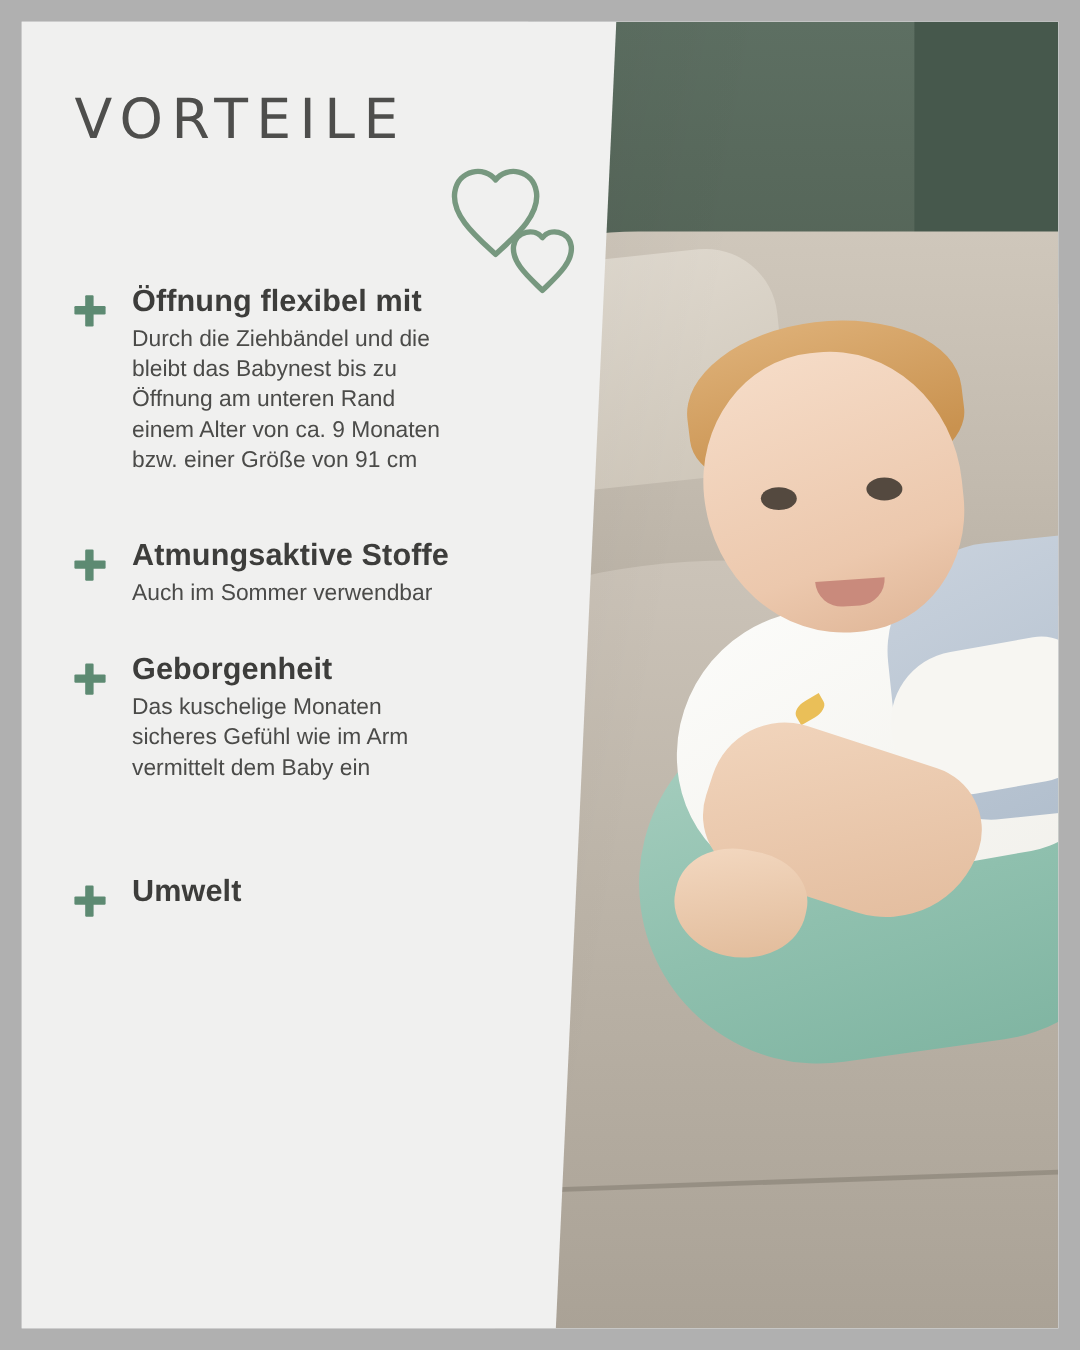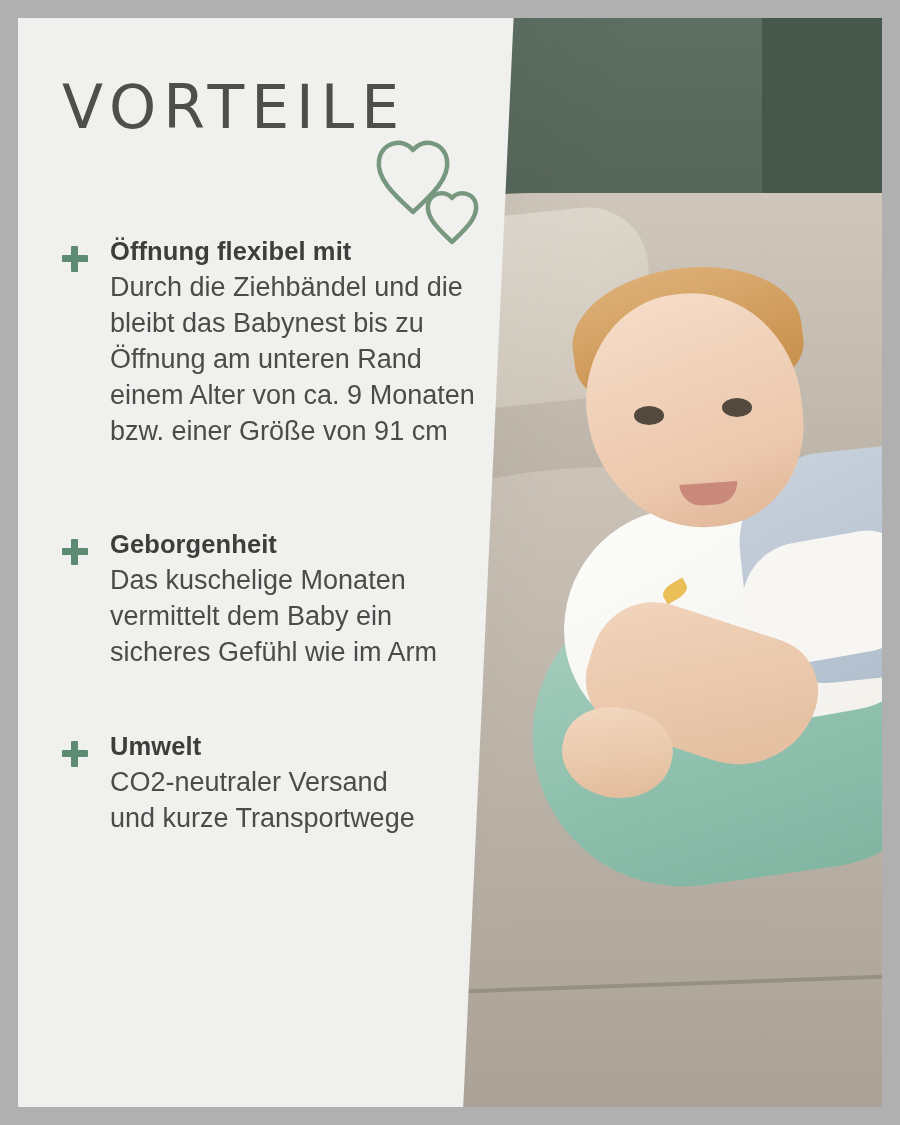--- a/index.html
+++ b/index.html
@@ -194,21 +194,21 @@
     left: 0; top: 0;
     width: 520px;
     height: 1089px;
   }
 
   .title {
     position: absolute;
     left: 44px;
     top: 54px;
     font-family: "DejaVu Sans", sans-serif;
-    font-size: 60px;
+    font-size: 46px;
     letter-spacing: 7px;
     color: #4e4e4c;
     font-weight: 400;
   }
 
   .hearts {
     position: absolute;
     left: 350px;
     top: 118px;
   }
@@ -243,21 +243,21 @@
   .b-title {
     margin: 0 0 2px 48px;
     font-size: 25.5px;
     font-weight: bold;
     color: #3d3d3b;
     line-height: 1.25;
     letter-spacing: .1px;
   }
   .b-body {
     margin: 0 0 0 48px;
-    font-size: 27px;
+    font-size: 19px;
     color: #4b4b49;
     line-height: 1.33;
     font-weight: 400;
   }
   .b-body span { display: block; }
 </style>
 </head>
 <body>
 
 <div class="poster">
@@ -312,37 +312,40 @@
           <p class="b-title">Öffnung flexibel mit</p>
           <p class="b-body">
             <span>Durch die Ziehbändel und die</span>
             <span>bleibt das Babynest bis zu</span>
             <span>Öffnung am unteren Rand</span>
             <span>einem Alter von ca. 9 Monaten</span>
             <span>bzw. einer Größe von 91 cm</span>
           </p>
         </div>
 
-
-        <div class="benefit" style="margin-top:80px;">
+        <div class="benefit" style="margin-top:52px;">
+          <span class="plus"></span>
+          <p class="b-title">Atmungsaktive Stoffe</p>
+          <p class="b-body">
+            <span>Auch im Sommer verwendbar</span>
+          </p>
+        </div>
+
+        <div class="benefit" style="margin-top:36px;">
           <span class="plus"></span>
           <p class="b-title">Geborgenheit</p>
           <p class="b-body">
             <span>Das kuschelige Monaten</span>
+            <span>sicheres Gefühl wie im Arm</span>
             <span>vermittelt dem Baby ein</span>
-            <span>sicheres Gefühl wie im Arm</span>
           </p>
         </div>
 
-        <div class="benefit" style="margin-top:60px;">
+        <div class="benefit" style="margin-top:75px;">
           <span class="plus"></span>
           <p class="b-title">Umwelt</p>
-          <p class="b-body">
-            <span>CO2-neutraler Versand</span>
-            <span>und kurze Transportwege</span>
-          </p>
         </div>
 
       </div>
     </div>
 
   </div>
 </div>
 
 </body></html>

